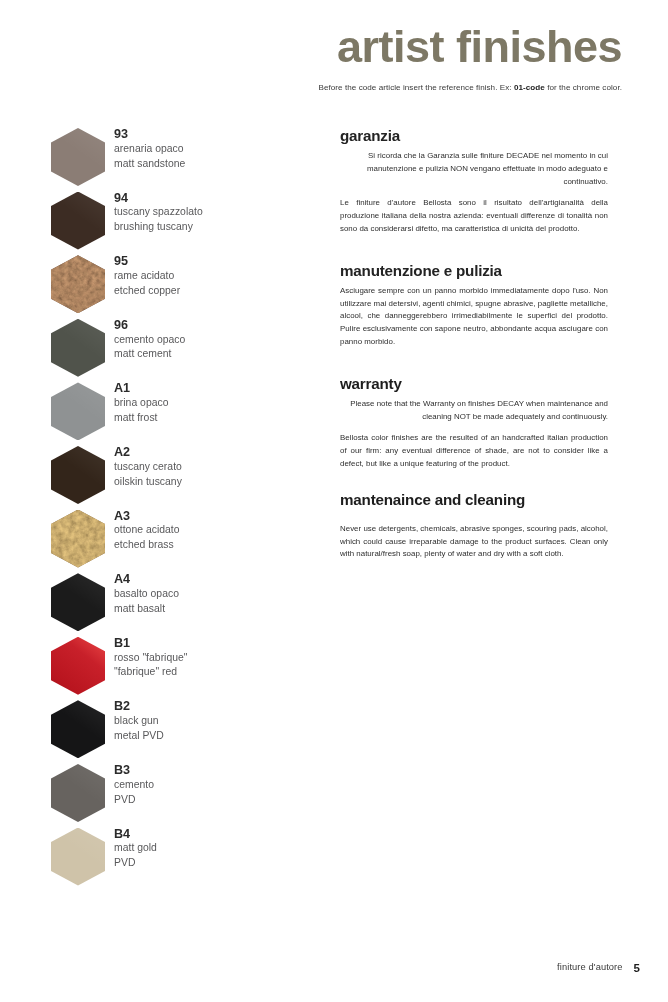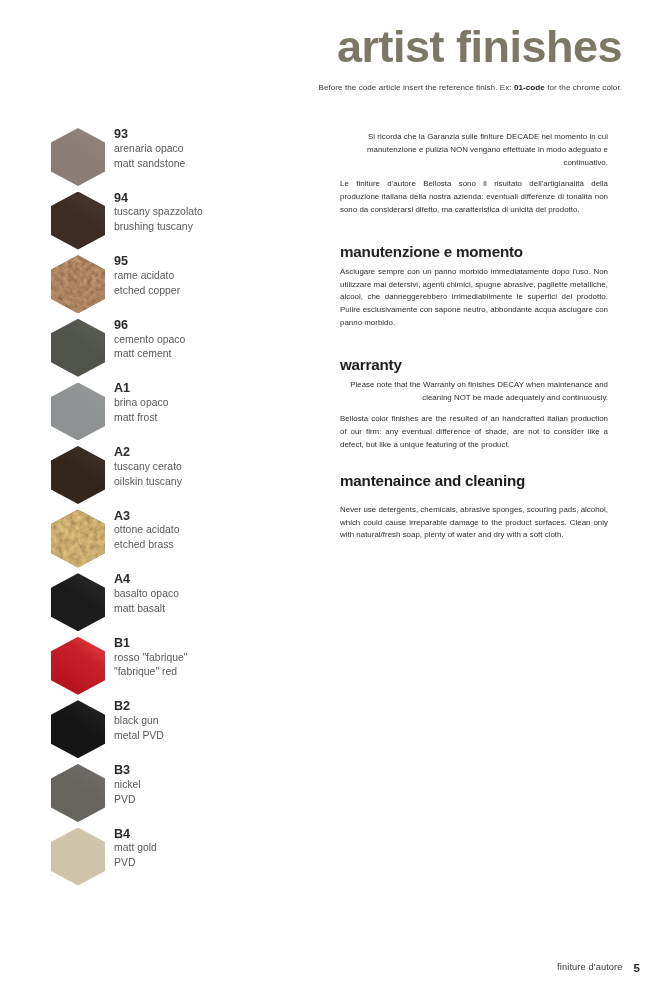--- a/index.html
+++ b/index.html
@@ -299,43 +299,44 @@
           <span class="name-it">black gun</span>
           <span class="name-en">metal PVD</span>
         </div>
       </div>
       <div class="swatch-row">
         <div class="hex-wrap">
           <div class="hex" style="background: linear-gradient(215deg, rgba(255, 255, 255, 0.07) 0%, rgba(255, 255, 255, 0) 45%), rgb(103, 99, 95);"></div>
         </div>
         <div class="labels">
           <span class="code">B3</span>
-          <span class="name-it">nickel</span>
+          <span class="name-it">cemento</span>
           <span class="name-en">PVD</span>
         </div>
       </div>
       <div class="swatch-row">
         <div class="hex-wrap">
           <div class="hex" style="background: linear-gradient(215deg, rgba(255, 255, 255, 0.07) 0%, rgba(255, 255, 255, 0) 45%), rgb(207, 195, 169);"></div>
         </div>
         <div class="labels">
           <span class="code">B4</span>
           <span class="name-it">matt gold</span>
           <span class="name-en">PVD</span>
         </div>
       </div>
     </div>
 
   <div class="text-column">
+      <span class="sec-title it">garanzia</span>
       <div class="gap-title"></div>
       <span class="para left">Si ricorda che la Garanzia sulle finiture DECADE nel momento in cui manutenzione e pulizia NON vengano effettuate in modo adeguato e continuativo.</span>
       <div class="gap-m"></div>
       <span class="para">Le finiture d'autore Bellosta sono il risultato dell'artigianalità della produzione italiana della nostra azienda: eventuali differenze di tonalità non sono da considerarsi difetto, ma caratteristica di unicità del prodotto.</span>
       <div class="gap-xl"></div>
-      <span class="sec-title it">manutenzione e momento</span>
+      <span class="sec-title it">manutenzione e pulizia</span>
       <div class="gap-title"></div>
       <span class="para">Asciugare sempre con un panno morbido immediatamente dopo l'uso. Non utilizzare mai detersivi, agenti chimici, spugne abrasive, pagliette metalliche, alcool, che danneggerebbero irrimediabilmente le superfici del prodotto. Pulire esclusivamente con sapone neutro, abbondante acqua asciugare con panno morbido.</span>
       <div class="gap-xl"></div>
       <span class="sec-title">warranty</span>
       <div class="gap-title"></div>
       <span class="para left">Please note that the Warranty on finishes DECAY when maintenance and cleaning NOT be made adequately and continuously.</span>
       <div class="gap-m"></div>
       <span class="para">Bellosta color finishes are the resulted of an handcrafted italian production of our firm: any eventual difference of shade, are not to consider like a defect, but like a unique featuring of the product.</span>
       <div class="gap-l"></div>
       <span class="sec-title">mantenaince and cleaning</span>

